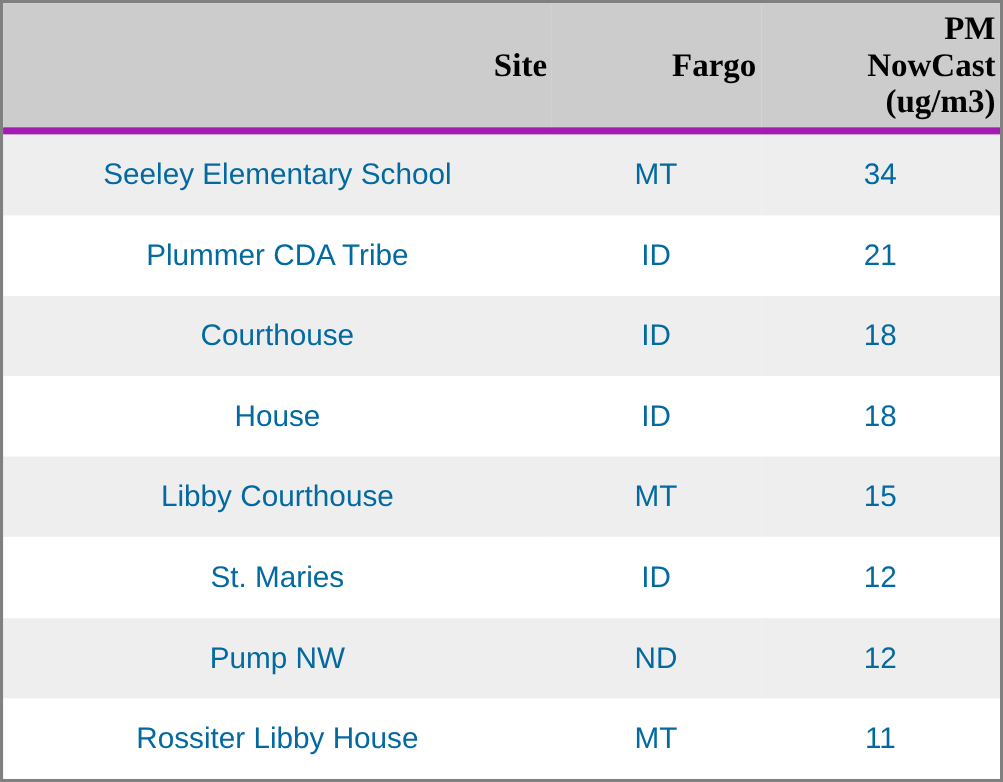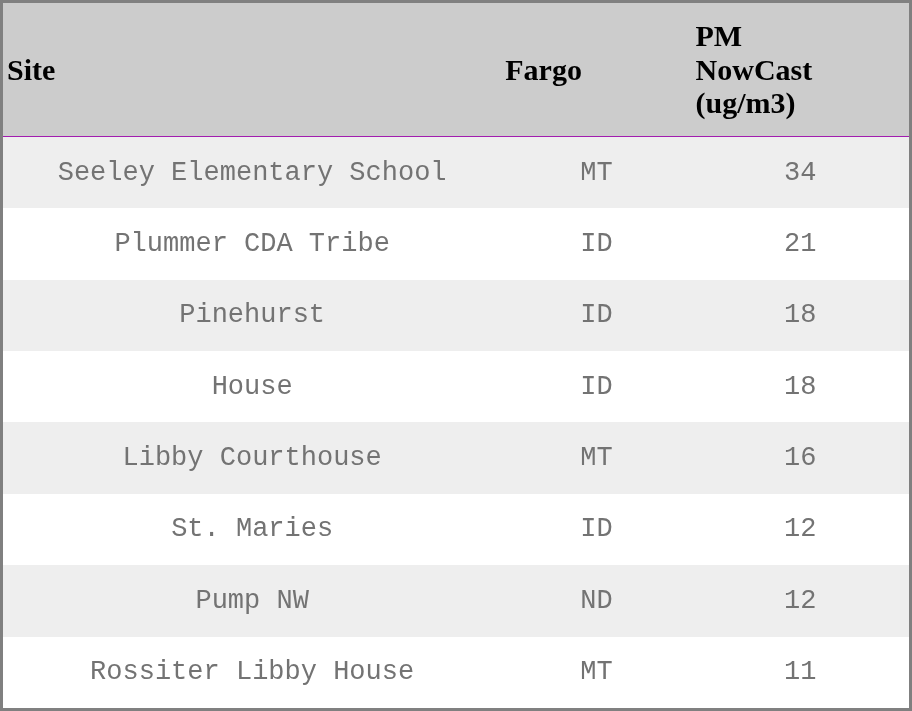--- a/index.html
+++ b/index.html
@@ -26,29 +26,29 @@
     border-collapse: collapse;
     table-layout: fixed;
   }
   table.aqi-table thead th {
     background: #cccccc;
     color: #000000;
     font-family: "Liberation Serif", serif;
     font-weight: bold;
     font-size: 30px;
     line-height: 1.12;
-    text-align: left;
+    text-align: right;
     vertical-align: middle;
-    padding: 16px 4px;
-    border-bottom: 1px solid #a21caf;
+    padding: 6px 4px;
+    border-bottom: 6px solid #a21caf;
   }
   table.aqi-table tbody td {
-    font-family: Liberation Mono, monospace;
+    font-family: Liberation Sans, sans-serif;
     font-size: 27px;
-    color: #737373;
+    color: #0369a1;
     text-align: center;
     vertical-align: middle;
     padding: 0 4px;
     height: 58px;
     border: none;
   }
   table.aqi-table tbody tr:nth-child(odd) td {
     background: #eeeeee;
   }
   table.aqi-table tbody tr:nth-child(even) td {
@@ -89,33 +89,33 @@
         <td>Seeley Elementary School</td>
         <td>MT</td>
         <td>34</td>
       </tr>
       <tr>
         <td>Plummer CDA Tribe</td>
         <td>ID</td>
         <td>21</td>
       </tr>
       <tr>
-        <td>Pinehurst</td>
+        <td>Courthouse</td>
         <td>ID</td>
         <td>18</td>
       </tr>
       <tr>
         <td>House</td>
         <td>ID</td>
         <td>18</td>
       </tr>
       <tr>
         <td>Libby Courthouse</td>
         <td>MT</td>
-        <td>16</td>
+        <td>15</td>
       </tr>
       <tr>
         <td>St. Maries</td>
         <td>ID</td>
         <td>12</td>
       </tr>
       <tr>
         <td>Pump NW</td>
         <td>ND</td>
         <td>12</td>

